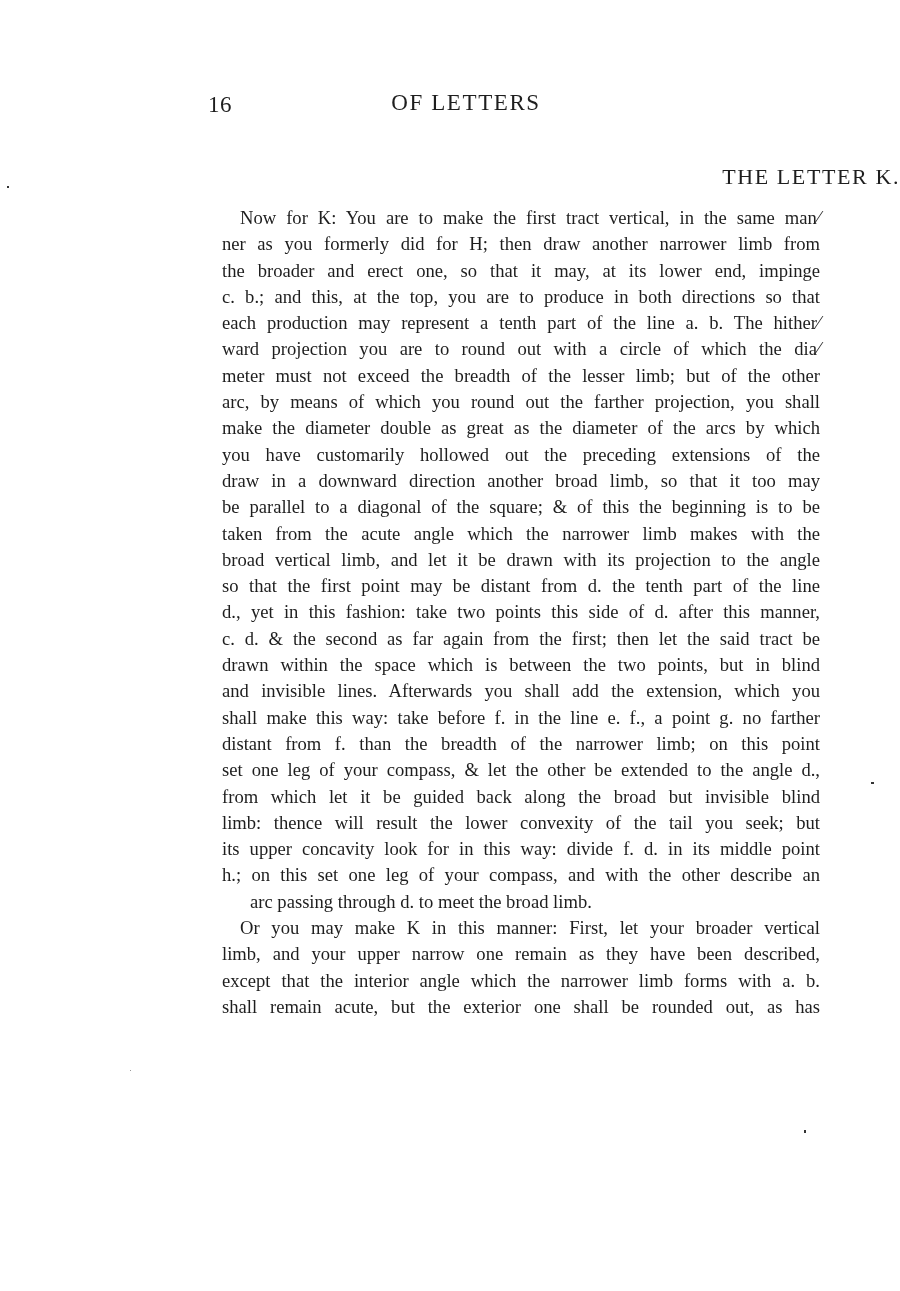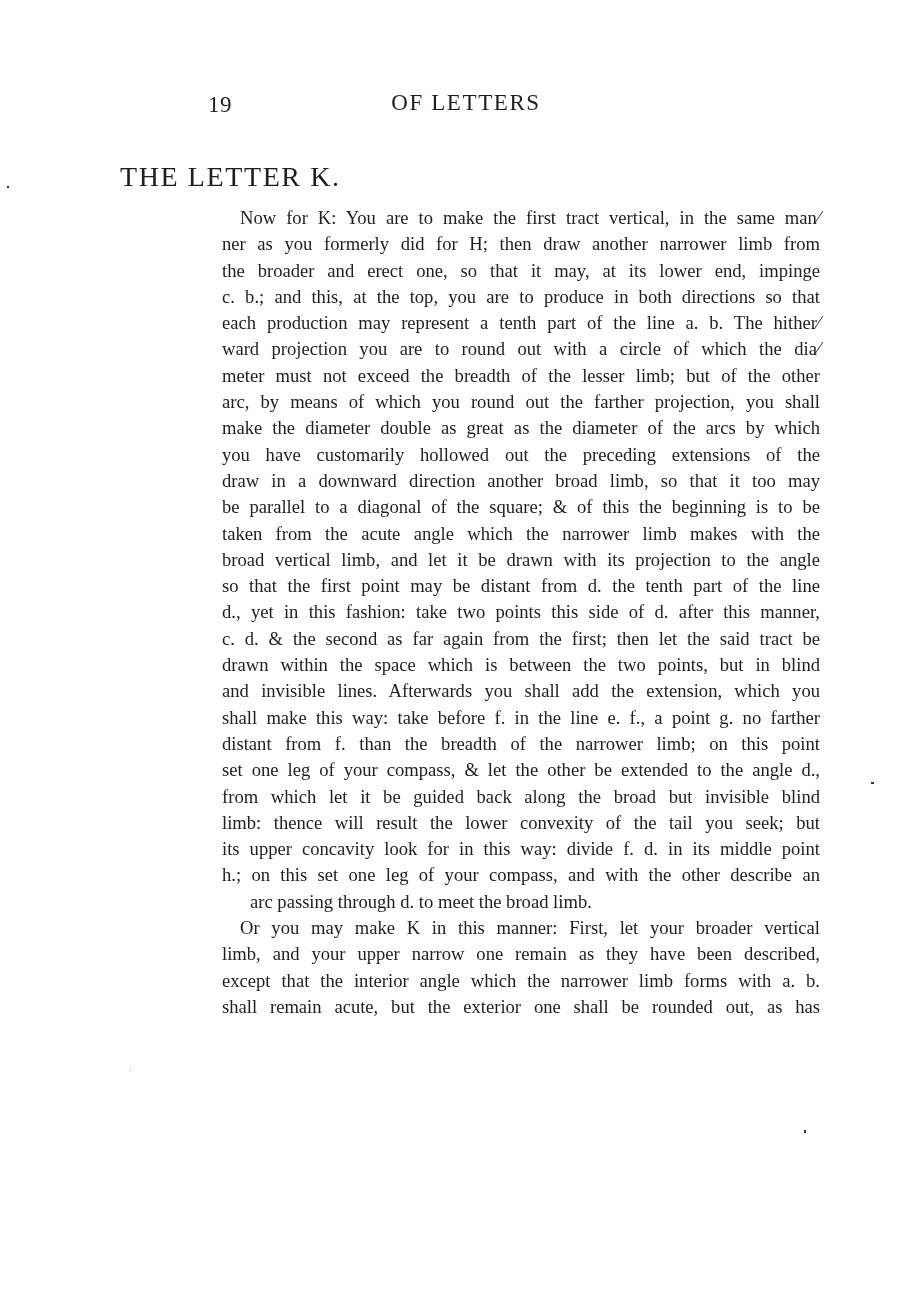--- a/index.html
+++ b/index.html
@@ -32,24 +32,24 @@
       box-sizing: border-box;
       font-size: 23px;
       line-height: 28px;
       letter-spacing: 1.6px;
     }
     .section-title {
       position: absolute;
       left: 0;
       width: 900px;
       top: 163px;
-      text-align: left;
+      text-align: right;
       padding-left: 120px;
       box-sizing: border-box;
-      font-size: 28px;
+      font-size: 22px;
       line-height: 28px;
       letter-spacing: 1.6px;
     }
     .body-text {
       position: absolute;
       left: 222px;
       top: 205px;
       width: 598px;
     }
     .line {
@@ -70,21 +70,21 @@
     }
     .speck {
       position: absolute;
       background: #333;
     }
   </style>
 </head>
 <body>
 
 <div>
-  <div class="page-number">19</div>
+  <div class="page-number">16</div>
   <div class="running-head">OF LETTERS</div>
   <h2 class="section-title" style="margin:0;font-weight:normal;">THE LETTER K.</h2>
 
   <div class="body-text">
     <div>
       <span class="line indent">Now for K: You are to make the first tract vertical, in the same man⁄</span>
       <span class="line">ner as you formerly did for H; then draw another narrower limb from</span>
       <span class="line">the broader and erect one, so that it may, at its lower end, impinge</span>
       <span class="line">c. b.; and this, at the top, you are to produce in both directions so that</span>
       <span class="line">each production may represent a tenth part of the line a. b. The hither⁄</span>

